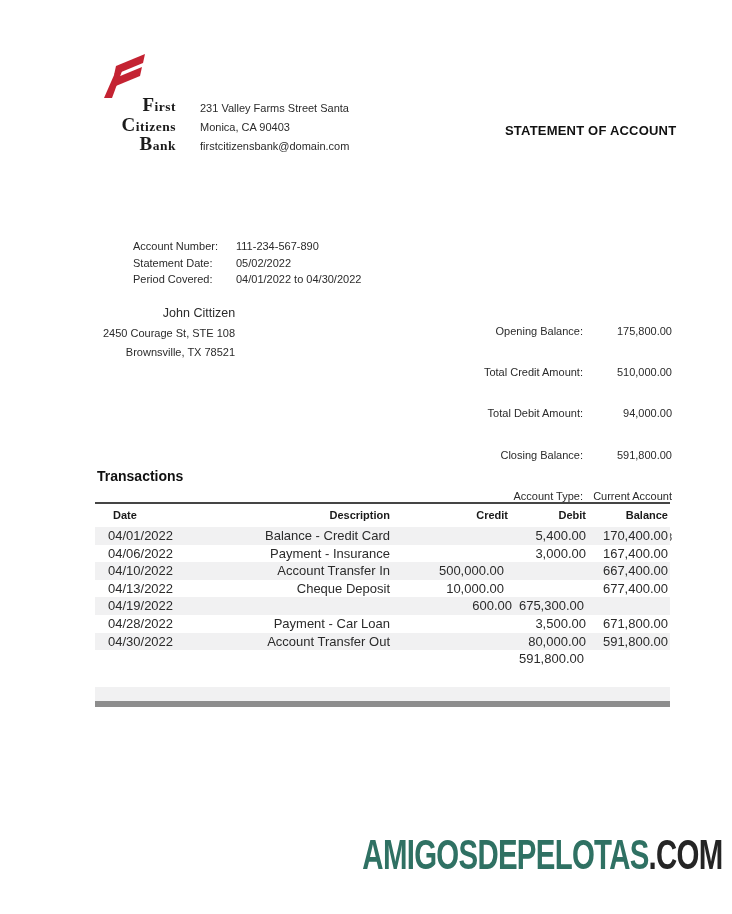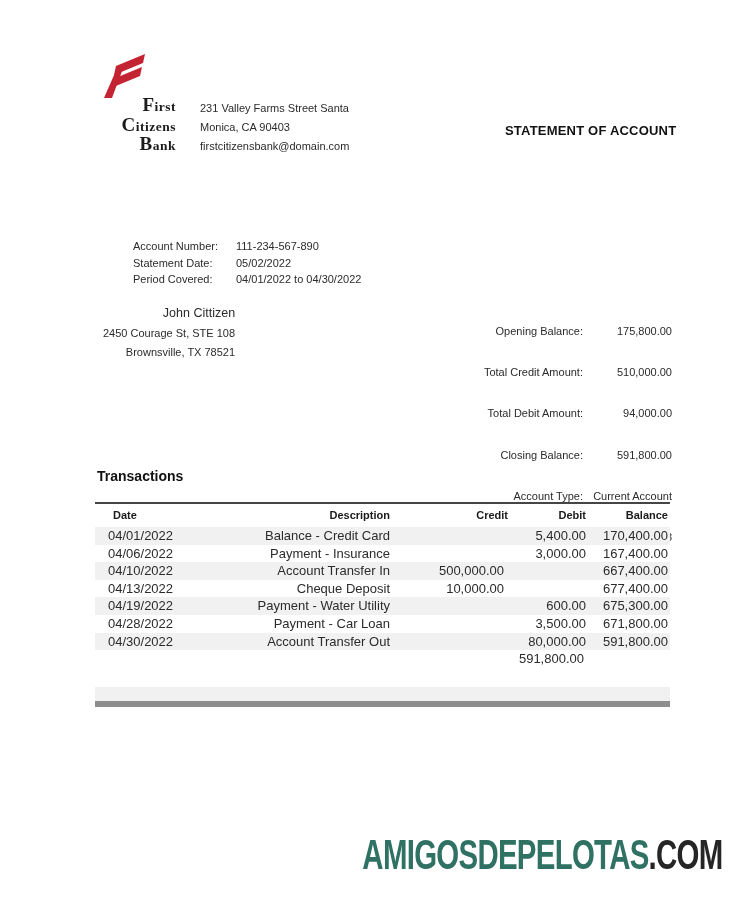--- a/index.html
+++ b/index.html
@@ -191,21 +191,20 @@
           <div class="c-date">04/13/2022</div>
           <div class="c-desc">Cheque Deposit</div>
           <div class="c-credit">10,000.00</div>
           <div class="c-debit"></div>
           <div class="c-balance">677,400.00</div>
         </div>
 
 
         <div class="trow">
           <div class="c-date">04/19/2022</div>
-          <div class="c-desc">Payment - Water Utility</div>
           <div class="c-credit"></div>
           <div class="c-debit">600.00</div>
           <div class="c-balance">675,300.00</div>
         </div>
 
         <div class="trow">
           <div class="c-date">04/28/2022</div>
           <div class="c-desc">Payment - Car Loan</div>
           <div class="c-credit"></div>
           <div class="c-debit">3,500.00</div>

